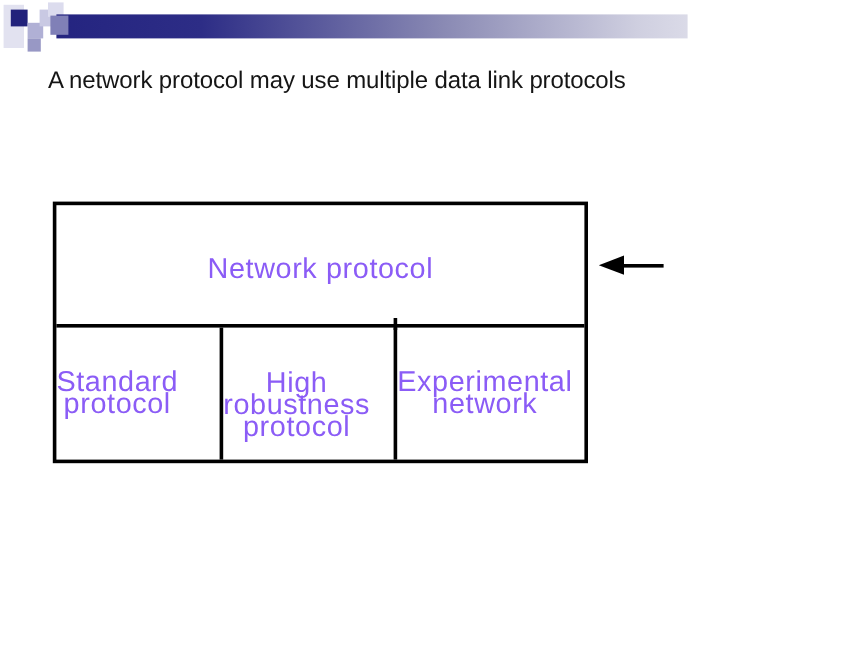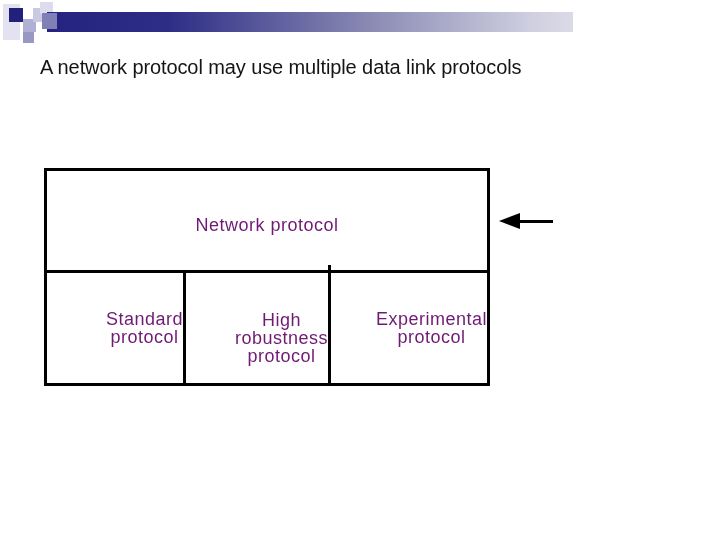--- a/index.html
+++ b/index.html
@@ -58,31 +58,31 @@
     justify-content: center;
     padding-top: 8px;
   }
   .bottom-row {
     display: flex;
     height: 110px;
   }
   .cell {
     display: flex;
     align-items: center;
-    justify-content: flex-end;
+    justify-content: flex-start;
     text-align: center;
   }
   .cell-1 { width: 139px; border-right: 3px solid #000; }
   .cell-2 { width: 142px; margin-top: 19px; }
   .cell-3 { flex: 1; border-left: 3px solid #000; }
   .diagram-label {
-    font-size: 18px;
+    font-size: 24px;
     letter-spacing: 0.5px;
     line-height: 18px;
-    color: #701a75;
+    color: #8b5cf6;
     white-space: pre-line;
     text-align: center;
   }
   .divider-tick {
     position: absolute;
     left: 281px; top: 94px;
     width: 3px; height: 10px;
     background: #000;
   }
 
@@ -150,21 +150,21 @@
         <span class="diagram-label">Standard
 protocol</span>
       </div>
       <div class="cell cell-2">
         <span class="diagram-label">High
 robustness
 protocol</span>
       </div>
       <div class="cell cell-3">
         <span class="diagram-label">Experimental
-protocol</span>
+network</span>
       </div>
     </div>
     <div class="divider-tick"></div>
   </div>
 
   <div class="annotation annotation-network">
     <span class="arrow-icon">
       <span class="arrow-head"></span>
       <span class="arrow-line"></span>
     </span>

